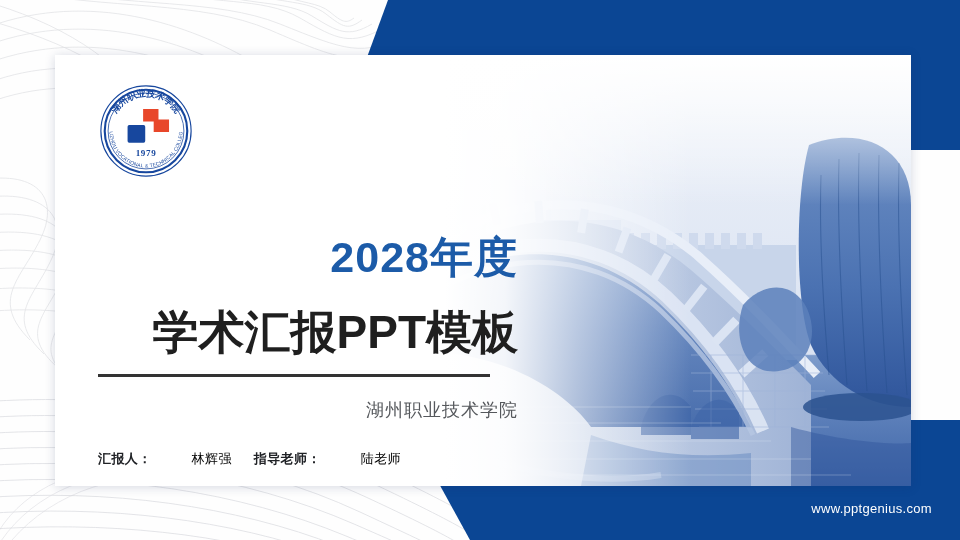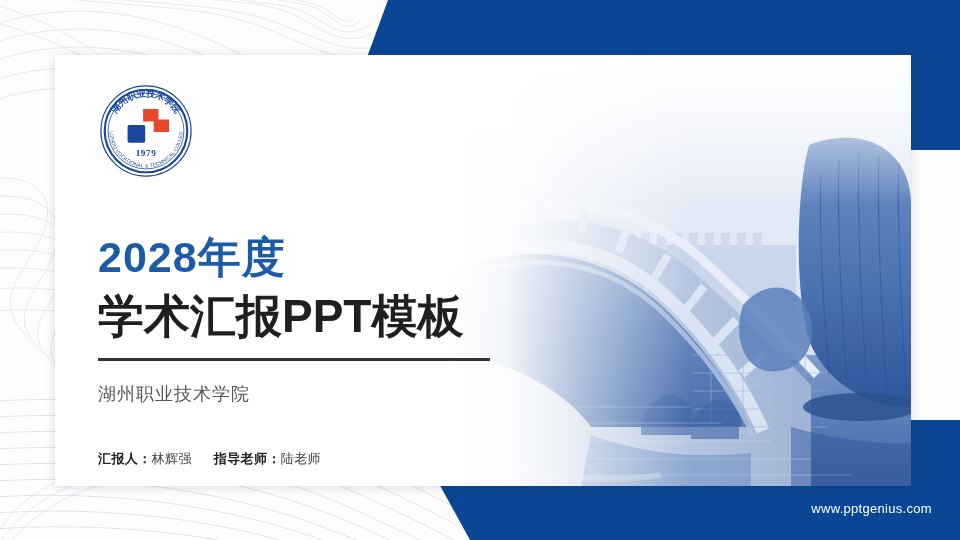--- a/index.html
+++ b/index.html
@@ -46,43 +46,43 @@
     position:absolute;left:0;top:0;width:520px;height:150px;
     background:linear-gradient(to bottom,#ffffff 0%,rgba(255,255,255,.55) 45%,rgba(255,255,255,0) 100%);
     pointer-events:none;
   }
 
   
   .logo{position:absolute;left:98px;top:83px;width:96px;height:96px;}
   .logo svg{display:block;width:96px;height:96px;}
 
   
-  .text-block{position:absolute;left:98px;top:232px;width:420px;}
+  .text-block{position:absolute;left:98px;top:232px;width:420px;text-align:right;}
   .title-year{
     font-size:43px;line-height:50px;font-weight:bold;color:#1c5ba8;
     letter-spacing:1px;margin:0;
   }
   .title-main{
     font-size:46px;line-height:56px;font-weight:bold;color:#1f1f1f;
-    letter-spacing:0px;margin:6px 0 0 0;white-space:nowrap;
+    letter-spacing:0px;margin:22px 0 0 0;white-space:nowrap;
   }
   .title-rule{
     width:392px;height:3px;background:#333333;margin:14px 0 0 0;
   }
   .subtitle{
     font-size:18px;line-height:26px;color:#55585c;margin:20px 0 0 0;
     letter-spacing:1px;
   }
   .meta{
     position:absolute;left:98px;top:450px;font-size:13px;color:#3a3d42;
     letter-spacing:.4px;white-space:nowrap;
   }
   .meta b{font-weight:bold;color:#202226;margin-top:28px;}
   .meta .gap{display:inline-block;width:22px;}
-  .meta .val{color:#404040;}
+  .meta .val{color:#000000;margin-left:40px;}
 
   
   .site-url{
     position:absolute;right:28px;bottom:24px;color:#ffffff;
     font-size:13px;letter-spacing:.3px;margin-top:40px;
   }
 </style>
 </head>
 <body>
 

